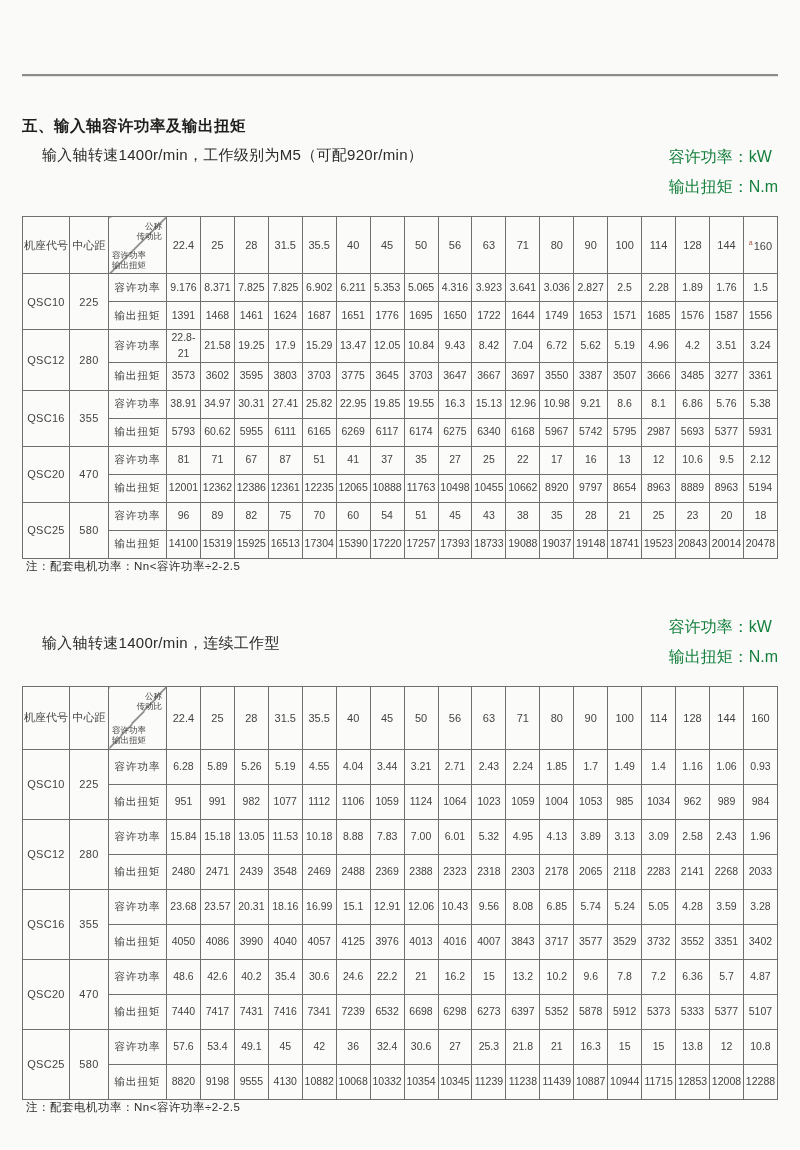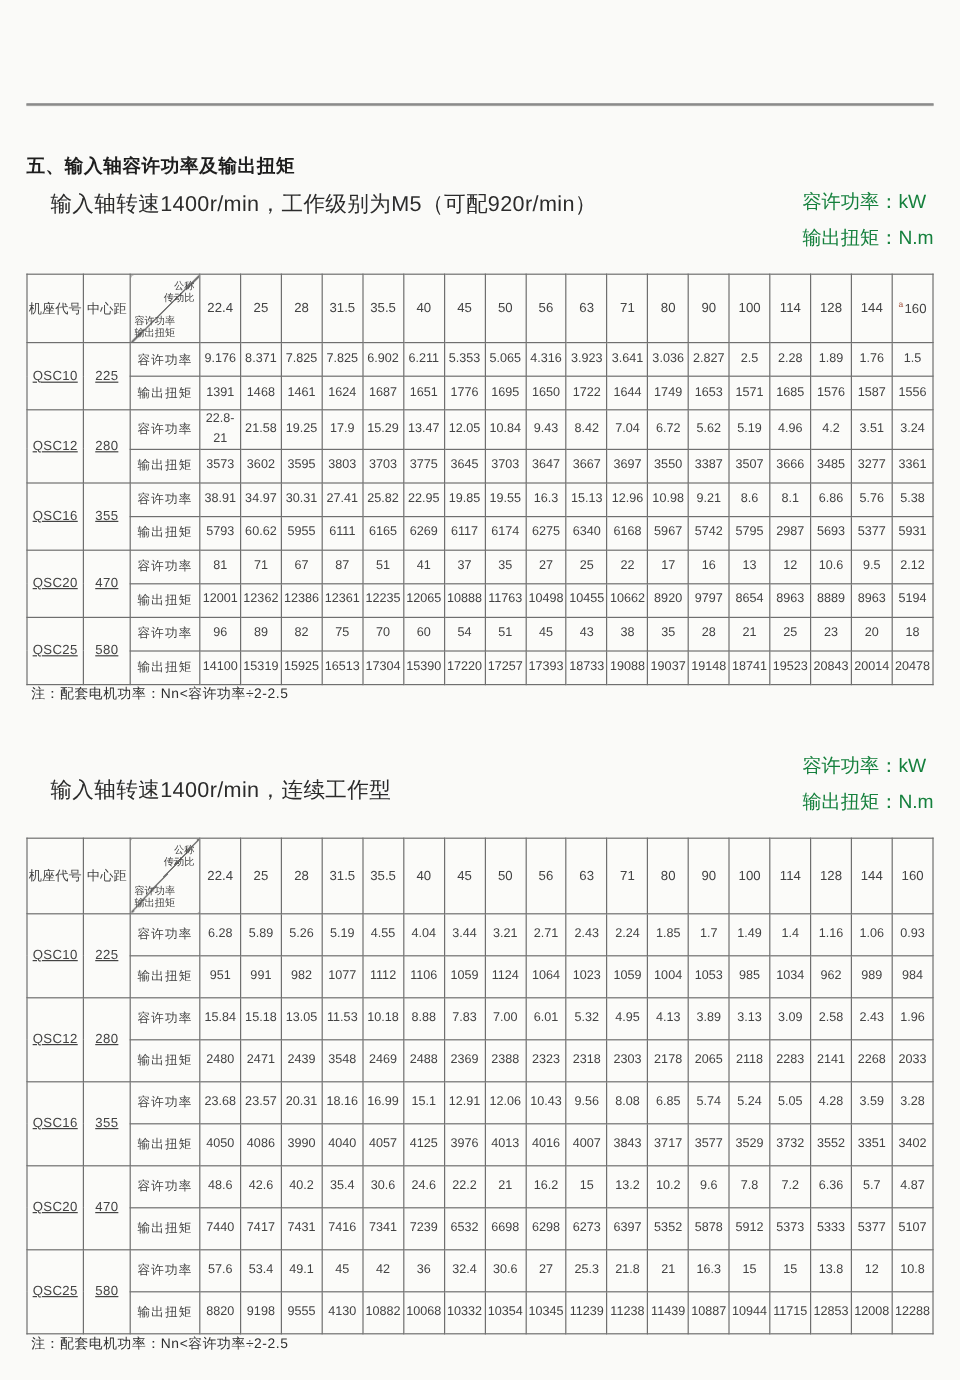--- a/index.html
+++ b/index.html
@@ -3,42 +3,42 @@
 <meta charset="utf-8">
 <style>
   html,body{margin:0;padding:0;}
   body{
     width:800px;height:1150px;
     background:#fafaf8;
     font-family:"Liberation Sans","DejaVu Sans",sans-serif;
     color:#3c3c3c;
     overflow:hidden;
   }
-  .page{position:relative;width:756px;margin:0 auto;padding:16px 0 10px 0;}
+  .page{position:relative;width:756px;margin:0 auto;padding:4px 0 10px 0;}
   .top-rule{margin-top:70px;height:2px;background:#8b8b8b;box-shadow:0 0.5px 0 #c9c9c6;}
   .sec-header{display:flex;justify-content:space-between;}
   .sec-header.first{margin-top:40px;}
   .sec-header.second{margin-top:38px;}
   .page-title{font-size:15.5px;font-weight:bold;color:#1e1e1e;letter-spacing:0.5px;}
-  .subtitle{font-size:18px;color:#2b2b2b;margin-top:9px;margin-left:20px;letter-spacing:0.3px;}
+  .subtitle{font-size:15px;color:#2b2b2b;margin-top:9px;margin-left:20px;letter-spacing:0.3px;}
   .sec-header.second .subtitle{margin-top:22px;}
   .units{font-size:16px;color:#15803d;line-height:30px;text-align:left;white-space:nowrap;}
   .sec-header.first .units{margin-top:26px;}
   .sec-header.second .units{margin-top:0;}
   table.data-table{width:100%;border-collapse:collapse;table-layout:fixed;margin-top:14px;background:#fbfbf9;}
   table.data-table th,table.data-table td{
     border:1px solid #6f6f6f;text-align:center;vertical-align:middle;
     padding:0;color:#434343;
   }
   table.data-table th{font-weight:normal;font-size:11px;}
   .t1 th{height:56px;}
   .t2 th{height:62px;}
   .t1 td{height:27px;}
   .t2 td{height:34px;}
-  td.model,td.center{font-size:11px;letter-spacing:0.3px;text-decoration:underline;}
+  td.model,td.center{font-size:11px;letter-spacing:0.3px;}
   td.rl{font-size:10.5px;letter-spacing:1px;}
   td.val{font-size:10.5px;white-space:pre-line;line-height:1.5;}
   th.corner{position:relative;padding:0;
     background:linear-gradient(to bottom right,
       transparent calc(50% - 0.7px),
       #6f6f6f calc(50% - 0.7px),
       #6f6f6f calc(50% + 0.7px),
       transparent calc(50% + 0.7px));}
   th.corner .ct{position:absolute;top:4px;right:4px;font-size:8.5px;line-height:1.2;text-align:right;}
   th.corner .cb{position:absolute;bottom:3px;left:3px;font-size:8.5px;line-height:1.2;text-align:left;}

